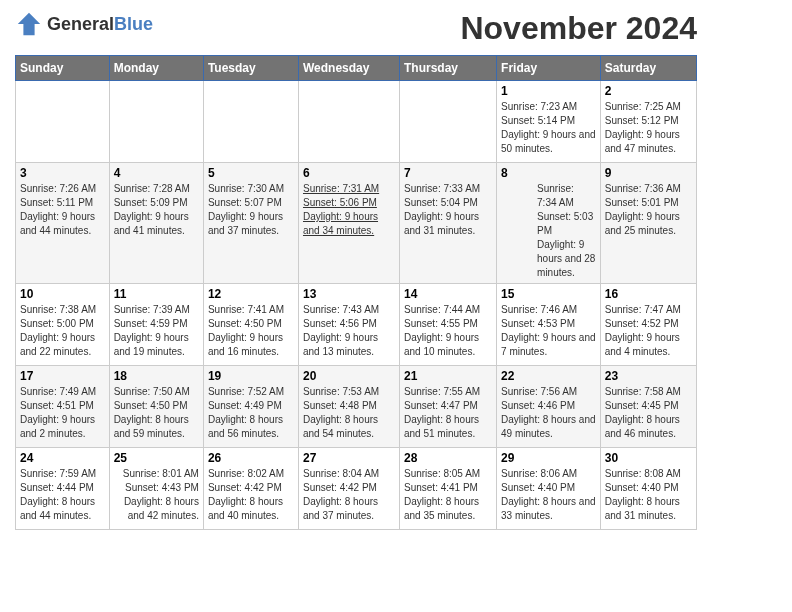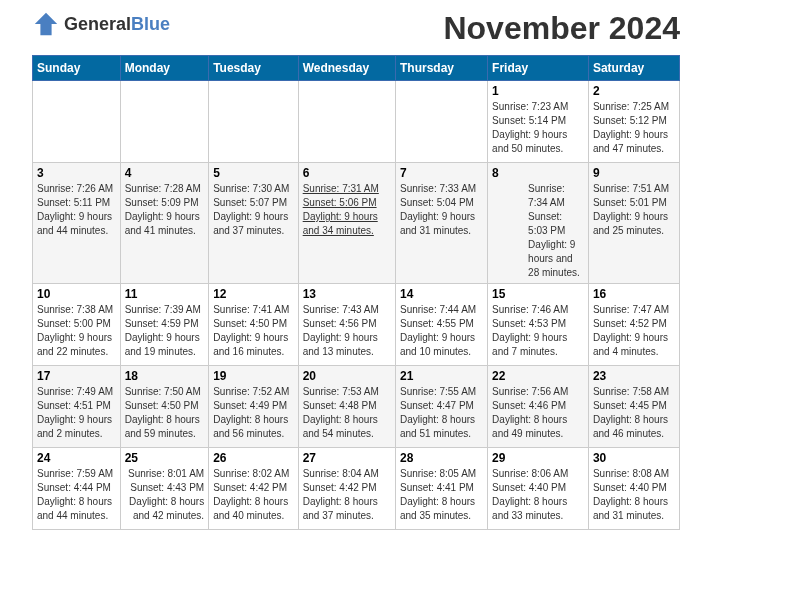--- a/index.html
+++ b/index.html
@@ -5,21 +5,21 @@
     * { margin: 0; padding: 0; box-sizing: border-box; }
     body {
       font-family: Arial, sans-serif;
       background: #fff;
       width: 792px;
       height: 612px;
       overflow: hidden;
     }
     .container {
       width: 712px;
-      padding: 10px 32px;
+      padding: 10px 15px;
     }
     .header {
       display: flex;
       justify-content: space-between;
       align-items: flex-start;
       margin-bottom: 8px;
     }
     .logo {
       display: flex;
       align-items: center;
@@ -50,21 +50,21 @@
     .location {
       font-size: 16px;
       color: #555;
     }
     .calendar {
       width: 100%;
       border-collapse: collapse;
       font-size: 11px;
     }
     .calendar th {
-      background: #0369a1;
+      background: #737373;
       color: white;
       padding: 5px 4px;
       text-align: left;
       font-size: 12px;
       border: 1px solid #3a6aaf;
     }
     .calendar td {
       border: 1px solid #ccc;
       vertical-align: top;
       padding: 3px 4px;
@@ -172,21 +172,21 @@
 Daylight: 9 hours and 31 minutes.</div>
           </td>
           <td>
             <div class="day-num">8</div>
             <div class="day-info" style="white-space: pre-line; margin-left: 36px;">Sunrise: 7:34 AM
 Sunset: 5:03 PM
 Daylight: 9 hours and 28 minutes.</div>
           </td>
           <td>
             <div class="day-num">9</div>
-            <div class="day-info" style="white-space: pre-line;">Sunrise: 7:51 AM
+            <div class="day-info" style="white-space: pre-line;">Sunrise: 7:36 AM
 Sunset: 5:01 PM
 Daylight: 9 hours and 25 minutes.</div>
           </td>
         </tr>
         <tr>
           <td>
             <div class="day-num">10</div>
             <div class="day-info" style="white-space: pre-line;">Sunrise: 7:38 AM
 Sunset: 5:00 PM
 Daylight: 9 hours and 22 minutes.</div>

